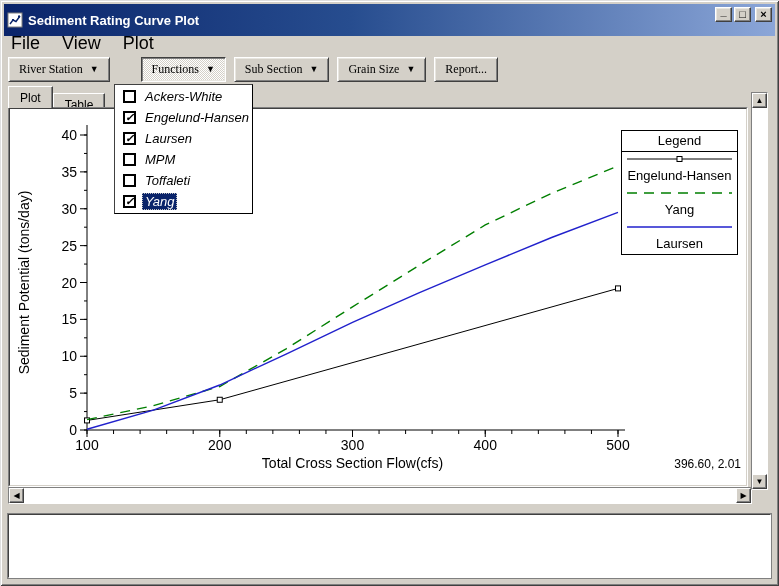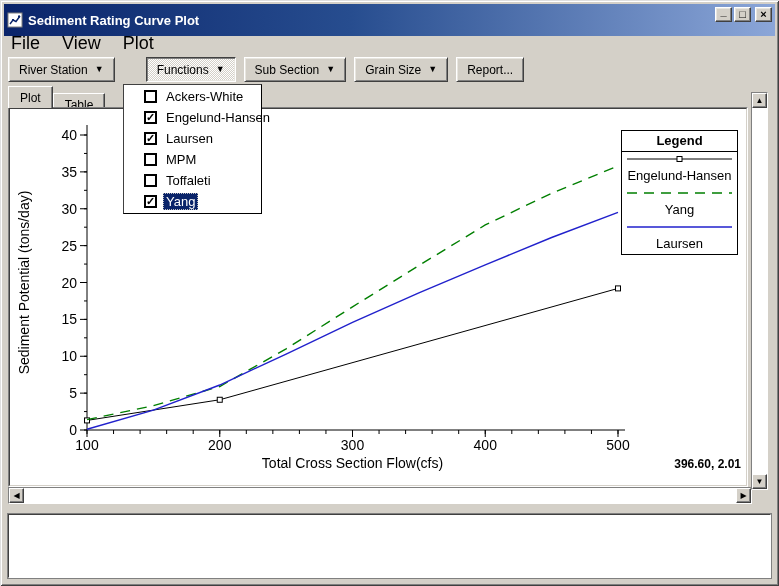--- a/index.html
+++ b/index.html
@@ -17,62 +17,62 @@
   .tb-btn{width:17px;height:15px;background:#d4d0c8;margin-left:2px;
        border:1px solid;border-color:#fff #404040 #404040 #fff;
        box-shadow:inset -1px -1px 0 #808080,inset 1px 1px 0 #e8e6e0;
        font-size:11px;line-height:12px;text-align:center;font-weight:bold;color:#000;cursor:default;}
   .tb-btn.min{line-height:7px;}
   .tb-btn.close{margin-left:4px;}
   
   .menubar{position:absolute;left:6px;top:30px;display:flex;font-size:18px;color:#000;}
   .menu-item{padding:3px 9px 3px 5px;margin-right:8px;}
   
-  .toolbar{position:absolute;left:8px;top:57px;display:flex;gap:8px;}
+  .toolbar{position:absolute;left:8px;top:57px;display:flex;gap:8px;font-family:Liberation Serif, serif;}
   .tbtn{height:25px;background:#d4d0c8;border:1px solid;border-color:#fff #404040 #404040 #fff;
        box-shadow:inset 1px 1px 0 #e8e6e0, inset -1px -1px 0 #808080;
        font-size:12px;color:#000;display:flex;align-items:center;justify-content:center;gap:7px;padding:0 10px;white-space:nowrap;}
   .tbtn.pressed{border-color:#404040 #fff #fff #404040;
        box-shadow:inset 1px 1px 0 #808080, inset -1px -1px 0 #e8e6e0;
        background-image:repeating-conic-gradient(#ffffff 0% 25%,#d4d0c8 0% 50%);background-size:2px 2px;margin-left:23px;}
   .arrow{font-size:9px;line-height:9px;}
   
   .tabs{position:absolute;left:8px;top:86px;display:flex;font-size:12px;height:22px;align-items:flex-end;}
   .tab{height:15px;padding:4px 11px 3px 11px;background:#d4d0c8;
        border-top:1px solid #fff;border-left:1px solid #fff;border-right:1px solid #404040;
        box-shadow:inset -1px 0 0 #808080;}
   .tab.active{height:22px;font-weight:normal;z-index:3;position:relative;}
   
   .plotbox{position:absolute;left:8px;top:107px;width:740px;height:380px;background:#fff;
        border:1px solid;border-color:#808080 #fff #fff #808080;z-index:1;}
   .plotbox .inner{position:absolute;inset:0;border:1px solid;border-color:#404040 #d4d0c8 #d4d0c8 #404040;}
   .chart-title{position:absolute;left:252px;top:5px;font-size:15px;color:#000;white-space:pre;}
-  .readout{position:absolute;right:6px;top:349px;font-size:12px;color:#000;font-weight:bold;}
+  .readout{position:absolute;right:6px;top:349px;font-size:12px;color:#000;}
   .legend{position:absolute;left:612px;top:22px;width:117px;background:#fff;border:1px solid #000;font-size:13px;color:#000;}
-  .legend-title{font-weight:bold;text-align:center;padding:2px 0 3px 0;border-bottom:1px solid #000;font-size:13px;}
+  .legend-title{font-weight:normal;text-align:center;padding:2px 0 3px 0;border-bottom:1px solid #000;font-size:13px;}
   .legend-entry{padding:0;}
   .legend-entry .lbl{text-align:center;padding:0 0 3px 0;}
   svg text{font-family:"Liberation Sans",sans-serif;}
   
   .scroll-h{position:absolute;left:8px;top:487px;width:744px;height:17px;background:#fff;
        border:1px solid;border-color:#808080 #fff #fff #808080;display:flex;z-index:2;}
   .scroll-v{position:absolute;left:751px;top:92px;width:17px;height:398px;background:#fff;
        border:1px solid;border-color:#808080 #fff #fff #808080;display:flex;flex-direction:column;z-index:2;}
   .sbtn{flex:none;width:15px;height:15px;background:#d4d0c8;
        border:1px solid;border-color:#fff #404040 #404040 #fff;box-shadow:inset -1px -1px 0 #808080;
        font-size:8px;line-height:14px;text-align:center;color:#000;}
   .strack{flex:1;background:#fff;}
   .scroll-v .sbtn.down{margin-top:auto;}
   .scroll-h .sbtn.right{margin-left:auto;}
   
   .bottom-panel{position:absolute;left:8px;top:514px;width:763px;height:64px;background:#fff;
        border:1px solid;border-color:#404040 #fff #fff #404040;box-shadow:0 0 0 1px #808080;}
   
-  .dropdown{position:absolute;left:123px;top:84px;width:139px;background:#fff;
-       border:1px solid #404040;border-right-color:#000;border-bottom-color:#000;z-index:20;padding:1px 16px;}
+  .dropdown{position:absolute;left:114px;top:84px;width:139px;background:#fff;
+       border:1px solid #404040;border-right-color:#000;border-bottom-color:#000;z-index:20;padding:1px 4px;font-style:italic;}
   .drow{display:flex;align-items:center;height:21px;padding-left:4px;}
   .checkbox{width:13px;height:13px;border:2px solid #000;background:#fff;flex:none;
        font-size:11px;line-height:9px;text-align:center;font-weight:bold;color:#000;}
   .dlabel{margin-left:6px;font-size:13px;color:#000;padding:1px 3px;white-space:nowrap;}
   .dlabel.selected{background:#0a246a;color:#fff;outline:1px dotted #c0c0c0;outline-offset:-1px;}
 </style>
 </head>
 <body>
 
 <div class="win">

